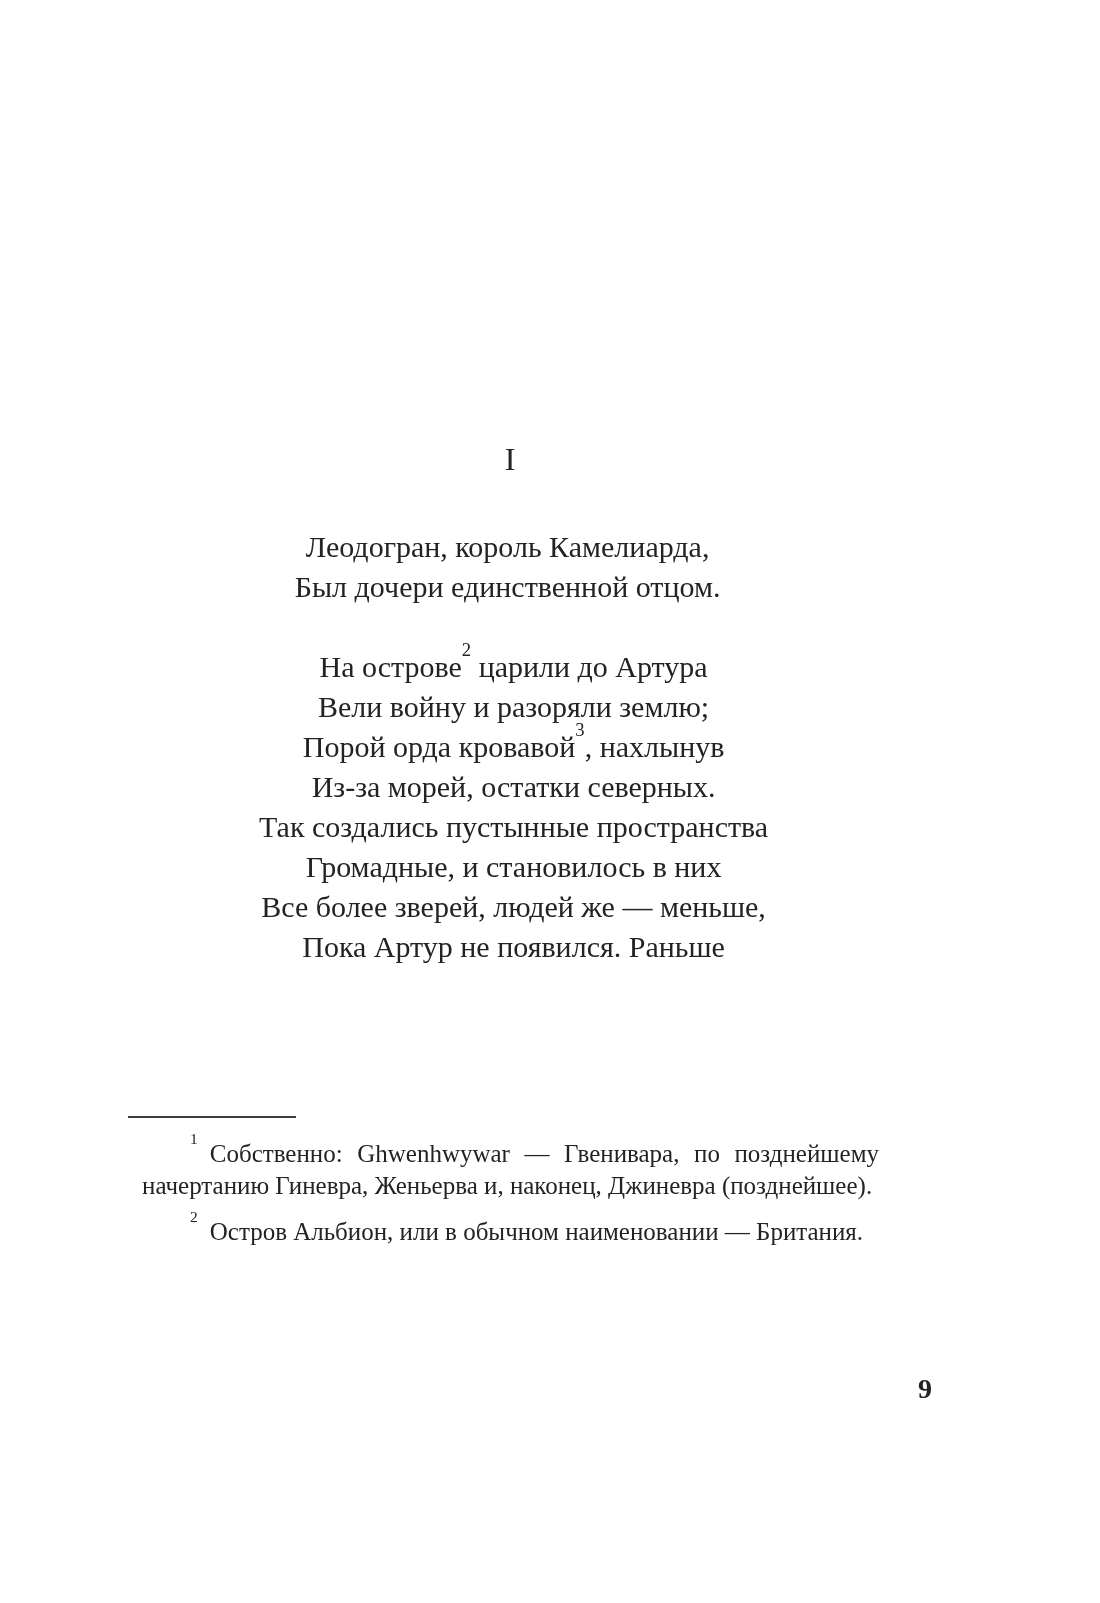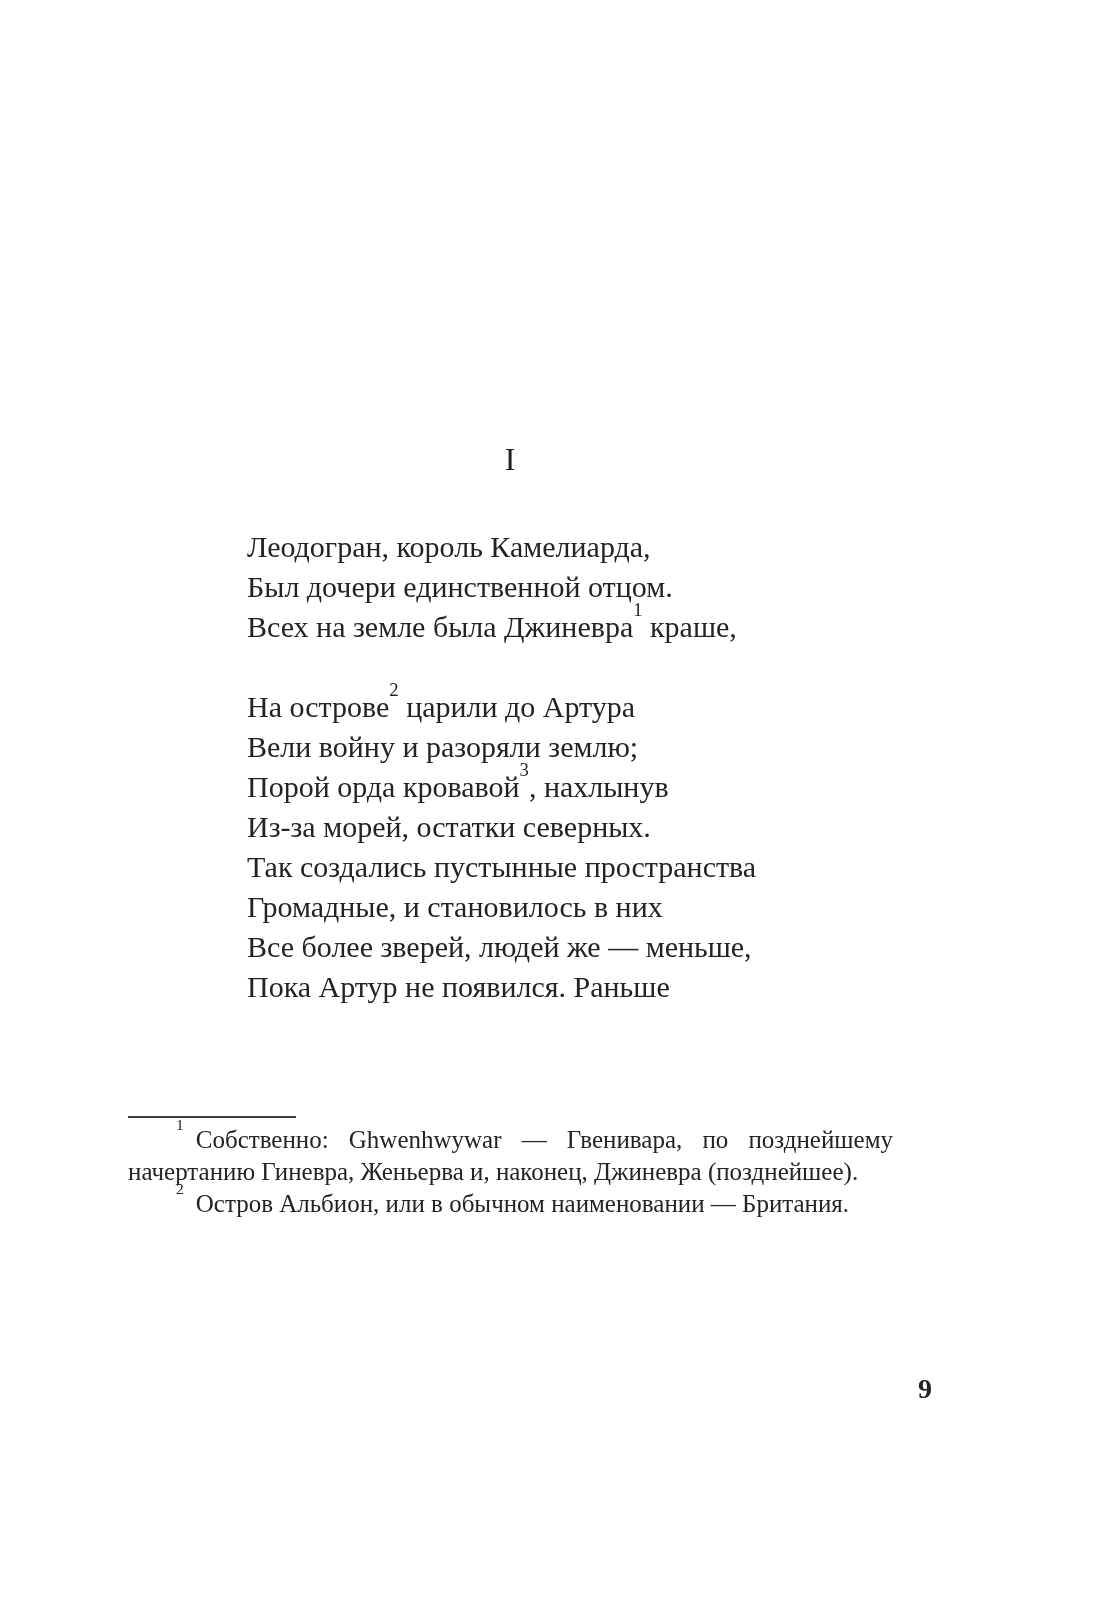--- a/index.html
+++ b/index.html
@@ -26,23 +26,24 @@
     line-height: 38px;
     letter-spacing: 1px;
   }
   .poem {
     position: absolute;
     left: 247px;
     top: 527px;
     font-size: 30px;
     line-height: 40px;
     white-space: nowrap;
+    text-align: center;
   }
   .stanza { margin: 0; }
-  .stanza + .stanza { margin-top: 40px; }
+  .stanza + .stanza { margin-top: 40px; margin-left: 12px; }
   .pline { height: 40px; }
   .sup-ref {
     font-size: 62%;
     line-height: 0;
     position: relative;
     top: -0.55em;
   }
   .footnote-rule {
     position: absolute;
     left: 128px;
@@ -54,21 +55,21 @@
   .footnotes {
     position: absolute;
     left: 128px;
     top: 1124px;
     width: 765px;
     font-size: 25px;
     line-height: 32px;
     text-align: justify;
   }
   .footnote {
-    margin: 0;
+    margin: 14px;
     text-indent: 48px;
   }
   .fn-marker {
     font-size: 62%;
     line-height: 0;
     position: relative;
     top: -0.55em;
     margin-right: 12px;
   }
   .page-number {
@@ -87,21 +88,20 @@
 
 <div class="page">
 
   <div class="section-heading">I</div>
 
   <div class="poem">
 
     <div class="stanza">
       <div class="pline"><span>Леодогран, король Камелиарда,</span><sup class="sup-ref"></sup><span></span></div>
       <div class="pline"><span>Был дочери единственной отцом.</span><sup class="sup-ref"></sup><span></span></div>
-      <div class="pline"><span>Всех на земле была Джиневра</span><sup class="sup-ref">1</sup><span> краше,</span></div>
     </div>
 
     <div class="stanza">
       <div class="pline"><span>На острове</span><sup class="sup-ref">2</sup><span> царили до Артура</span></div>
       <div class="pline"><span>Вели войну и разоряли землю;</span><sup class="sup-ref"></sup><span></span></div>
       <div class="pline"><span>Порой орда кровавой</span><sup class="sup-ref">3</sup><span>, нахлынув</span></div>
       <div class="pline"><span>Из-за морей, остатки северных.</span><sup class="sup-ref"></sup><span></span></div>
       <div class="pline"><span>Так создались пустынные пространства</span><sup class="sup-ref"></sup><span></span></div>
       <div class="pline"><span>Громадные, и становилось в них</span><sup class="sup-ref"></sup><span></span></div>
       <div class="pline"><span>Все более зверей, людей же — меньше,</span><sup class="sup-ref"></sup><span></span></div>

